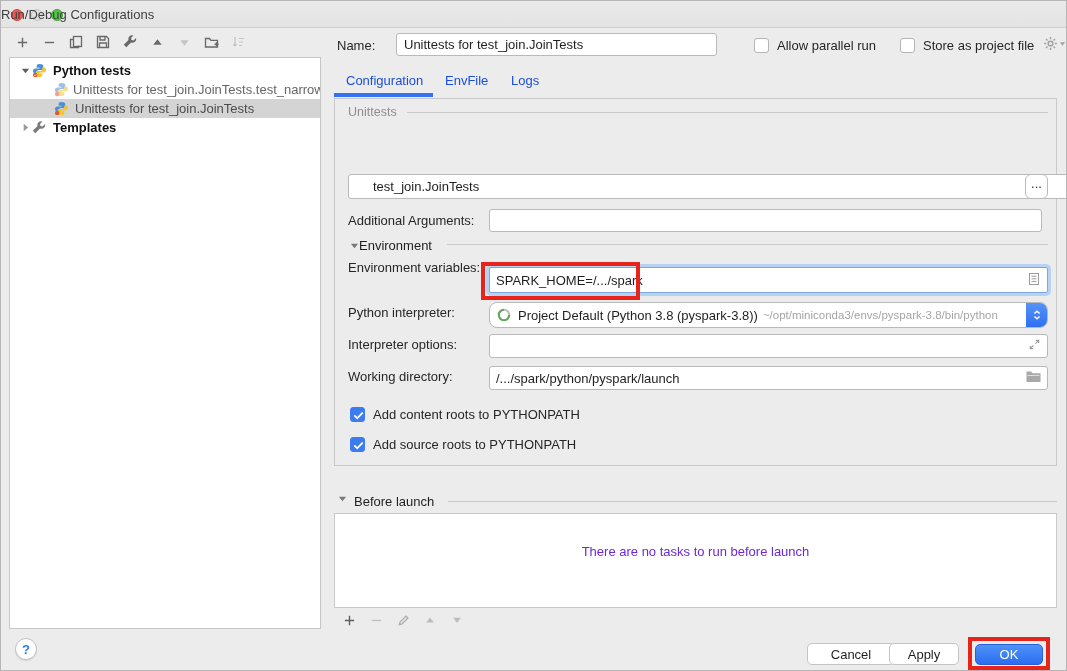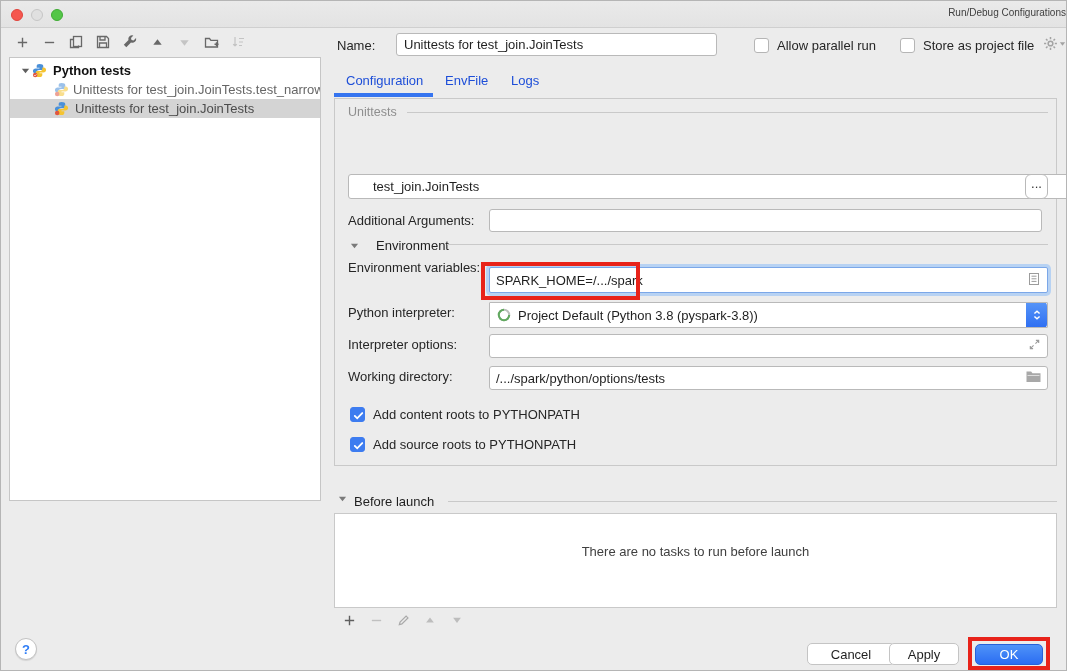--- a/index.html
+++ b/index.html
@@ -10,28 +10,28 @@
     overflow:hidden; border:1px solid #b5b5b5;
   }
   
   .titlebar { position:absolute; left:0; top:0; width:100%; height:27px;
     background:linear-gradient(#eaeaea,#e3e3e3); border-bottom:1px solid #cfcfcf; }
   .traffic { position:absolute; left:10px; top:8px; display:flex; gap:8px; }
   .tl { width:12px; height:12px; border-radius:50%; display:inline-block; }
   .tl.red { background:#f5574f; border:1px solid #e0443c; }
   .tl.gray { background:#e0e0e0; border:1px solid #c6c6c6; }
   .tl.green { background:#54c648; border:1px solid #3fab34; }
-  .wtitle { position:absolute; left:0; right:0; top:6px; text-align:right; color:#404040; font-size:10px;margin-left:36px; }
+  .wtitle { position:absolute; left:0; right:0; top:6px; text-align:left; color:#404040; font-size:13px; }
 
   
   .lefttb { position:absolute; left:13px; top:33px; display:flex; align-items:center; gap:11px; }
   .ticon { width:16px; height:16px; display:flex; align-items:center; justify-content:center; cursor:default; }
 
   
-  .treepanel { position:absolute; left:8px; top:56px; width:312px; height:444px;
+  .treepanel { position:absolute; left:8px; top:56px; width:312px; height:572px;
     background:#fff; border:1px solid #c6c6c6; overflow:hidden; }
   .trow { position:relative; height:19px; display:flex; align-items:center; white-space:nowrap; overflow:hidden; }
   .trow .chev { width:12px; margin-left:10px; display:flex; }
   .trow .iic  { width:17px; display:flex; margin-right:4px; }
   .trow.top { margin-top:3px; }
   .trow.child { padding-left:44px; }
   .trow.selected { background:#d4d4d4; }
   .tlabel-bold { font-weight:bold; color:#111; }
   .tlabel-dim { color:#666; }
   .trow.selected .tlabel-dim { color:#4c4c4c; }
@@ -74,48 +74,48 @@
     display:flex; align-items:center; padding:0 6px; color:#1f1f1f; font-size:13px; }
   .module-field { left:13px; top:75px; width:760px; height:25px;padding-left:24px; }
   .browse-btn { position:absolute; left:690px; top:75px; width:23px; height:25px; background:#fff;
     border:1px solid #b9b9b9; border-radius:6px; display:flex; align-items:center; justify-content:center;
     font-size:13px; color:#333; padding-bottom:6px; }
   .addargs-label { left:13px; top:114px; }
   .addargs-field { left:154px; top:110px; width:553px; height:23px;
     border:1px solid #b9b9b9; border-radius:3px; background:#fff; position:absolute;
     font:13px "Liberation Sans",sans-serif; padding:0 6px; }
 
-  .env-header { position:absolute; left:15px; top:139px; display:flex; align-items:center; gap:17px; color:#1f1f1f; }
+  .env-header { position:absolute; left:15px; top:139px; display:flex; align-items:center; gap:0; color:#1f1f1f; }
   .sep-env { left:112px; top:145px; width:601px; }
 
   .envvar-label { left:13px; top:161px; }
   .envvar-field { left:154px; top:168px; width:559px; height:26px;
     border:1px solid #7ba7e8; border-radius:2px; box-shadow:0 0 0 3px #b7d2f3; justify-content:space-between; }
   .pyint-label { left:13px; top:206px; }
-  .combo { left:154px; top:203px; width:559px; height:26px; border:1px solid #b9b9b9; border-radius:1px;
+  .combo { left:154px; top:203px; width:559px; height:26px; border:1px solid #b9b9b9; border-radius:8px;
     background:#fff; position:absolute; display:flex; align-items:center; padding:0 0 0 6px; overflow:hidden; }
   .combo .ctext { margin-left:6px; white-space:nowrap; }
   .combo .cpath { margin-left:5px; color:#a5a5a5; font-size:11.5px; white-space:nowrap; flex:1; overflow:hidden; }
   .stepper { width:21px; height:26px; margin-left:auto; background:linear-gradient(#5795f8,#2e6ef2);
     border-radius:0 4px 4px 0; display:flex; align-items:center; justify-content:center; flex:none; }
   .intopt-label { left:13px; top:238px; }
   .intopt-field { left:154px; top:235px; width:559px; height:24px; justify-content:flex-end; }
   .workdir-label { left:13px; top:270px; }
   .workdir-field { left:154px; top:267px; width:559px; height:24px; justify-content:space-between; }
 
   .pycb-row { position:absolute; display:flex; align-items:center; gap:8px; }
   .pycb1 { left:15px; top:308px; }
   .pycb2 { left:15px; top:338px; }
   .pycb-row .cb { position:relative; flex:none; }
 
   
   .bl-header { position:absolute; left:337px; top:493px; display:flex; align-items:flex-start; gap:7px; }
   .sep-bl { left:447px; top:500px; width:609px; }
   .bl-box { position:absolute; left:333px; top:512px; width:723px; height:95px; background:#fff; border:1px solid #c9c9c9; }
-  .bl-empty { position:absolute; left:0; right:0; top:30px; text-align:center; color:#404040; }
+  .bl-empty { position:absolute; left:0; right:0; top:30px; text-align:center; color:#6d28d9; }
   .bl-toolbar { position:absolute; left:340px; top:611px; display:flex; align-items:center; gap:11px; }
 
   
   .help-btn { position:absolute; left:14px; top:637px; width:22px; height:22px; border-radius:50%;
     background:#fff; border:1px solid #c2c2c2; color:#2f7df6; font-weight:bold; font-size:13px;
     display:flex; align-items:center; justify-content:center; box-shadow:0 1px 1px rgba(0,0,0,.1); }
   .btn { position:absolute; top:642px; height:22px; border-radius:5px; border:1px solid #c4c4c4;
     background:#fff; font:13px "Liberation Sans",sans-serif; color:#1f1f1f;
     display:flex; align-items:center; justify-content:center; }
   .btn-cancel { left:806px; width:88px; }
@@ -222,20 +222,33 @@
     </div>
     <div class="trow child selected">
       <span class="iic">
           <svg width="15" height="15" viewBox="0 0 16 16">
             <path fill="#4a90d9" d="M8 1C5.8 1 5 2 5 3.2V5h3v.8H3.8C2.2 5.8 1 6.8 1 8.5c0 1.7 1 2.7 2.5 2.7H5V9.6C5 8.2 6.2 7.4 7.5 7.4h3c1.1 0 1.5-.8 1.5-1.8V3.2C12 2 10.8 1 8 1z"></path>
             <path fill="#f5c431" d="M8 15c2.2 0 3-1 3-2.2V11H8v-.8h4.2c1.6 0 2.8-1 2.8-2.7 0-1.7-1-2.7-2.5-2.7H11v1.6c0 1.4-1.2 2.2-2.5 2.2h-3C4.4 8.6 4 9.4 4 10.4v2.4C4 14 5.2 15 8 15z"></path>
             <circle cx="3.4" cy="12.9" r="2.4" fill="#e0573f"></circle>
           </svg>
         </span>
       <span class="tlabel-dim">Unittests for test_join.JoinTests</span>
+    </div>
+    <div class="trow">
+      <span class="chev">
+          <svg width="11" height="11" viewBox="0 0 12 12">
+            <path fill="#9a9a9a" d="M4 2l5 4-5 4z"></path>
+          </svg>
+        </span>
+      <span class="iic">
+          <svg width="14" height="14" viewBox="0 0 14 14">
+            <path fill="#7a7a7a" d="M13 3.1L10.6 5.5l-2.1-.5-.5-2.1L10.4.5A3.7 3.7 0 0 0 5.5 5L.8 9.7l2.5 2.5L8 7.5a3.7 3.7 0 0 0 5-4.4z"></path>
+          </svg>
+        </span>
+      <span class="tlabel-bold">Templates</span>
     </div>
   </div>
 
   <span class="lbl name-label">Name:</span>
   <input class="namefield" value="Unittests for test_join.JoinTests" style="">
   <span class="cb cb-parallel"></span>
   <span class="lbl lbl-parallel">Allow parallel run</span>
   <span class="cb cb-store"></span>
   <span class="lbl lbl-store">Store as project file</span>
   <span class="gear-wrap">
@@ -285,38 +298,39 @@
           </svg></span>
     </div>
 
     <span class="row-label pyint-label">Python interpreter:</span>
     <div class="combo">
       <svg width="16" height="16" viewBox="0 0 16 16" style="flex:none">
           <circle cx="8" cy="8" r="5.2" fill="none" stroke="#bcc0bc" stroke-width="2"></circle>
           <path d="M13.2 8A5.2 5.2 0 1 1 8 2.8" fill="none" stroke="#61a95f" stroke-width="2"></path>
         </svg>
       <span class="ctext">Project Default (Python 3.8 (pyspark-3.8))</span>
+      <span class="cpath">~/opt/miniconda3/envs/pyspark-3.8/bin/python</span>
       <span class="stepper">
           <svg width="12" height="16" viewBox="0 0 14 16" fill="none" stroke="#fff" stroke-width="1.7">
             <path d="M4 6.3L7 3.5l3 2.8M4 9.7l3 2.8 3-2.8"></path>
           </svg>
         </span>
     </div>
 
     <span class="row-label intopt-label">Interpreter options:</span>
     <div class="field intopt-field">
       <span style="flex:1"></span>
       <span><svg width="13" height="13" viewBox="0 0 14 14" fill="none" stroke="#9b9b9b" stroke-width="1.2">
             <path d="M8.5 2.5h3v3M11.5 2.5L8 6M5.5 11.5h-3v-3M2.5 11.5L6 8"></path>
           </svg></span>
     </div>
 
     <span class="row-label workdir-label">Working directory:</span>
     <div class="field workdir-field">
-      <span>/.../spark/python/options/tests</span>
+      <span>/.../spark/python/pyspark/launch</span>
       <span><svg width="15" height="13" viewBox="0 0 15 13">
             <path fill="#a8a8a8" d="M.5 12V1.5h4.6l1.4 1.8h8V12z"></path>
             <path fill="#fff" d="M1.5 5h12v1h-12z" opacity=".6"></path>
           </svg></span>
     </div>
 
     <div class="pycb-row pycb2">
       <span class="cb checked">
           <svg width="13" height="13" viewBox="0 0 14 14">
             <path d="M3 7.4l2.6 2.6L11 4.4" stroke="#fff" stroke-width="2" fill="none" stroke-linecap="round"></path>

